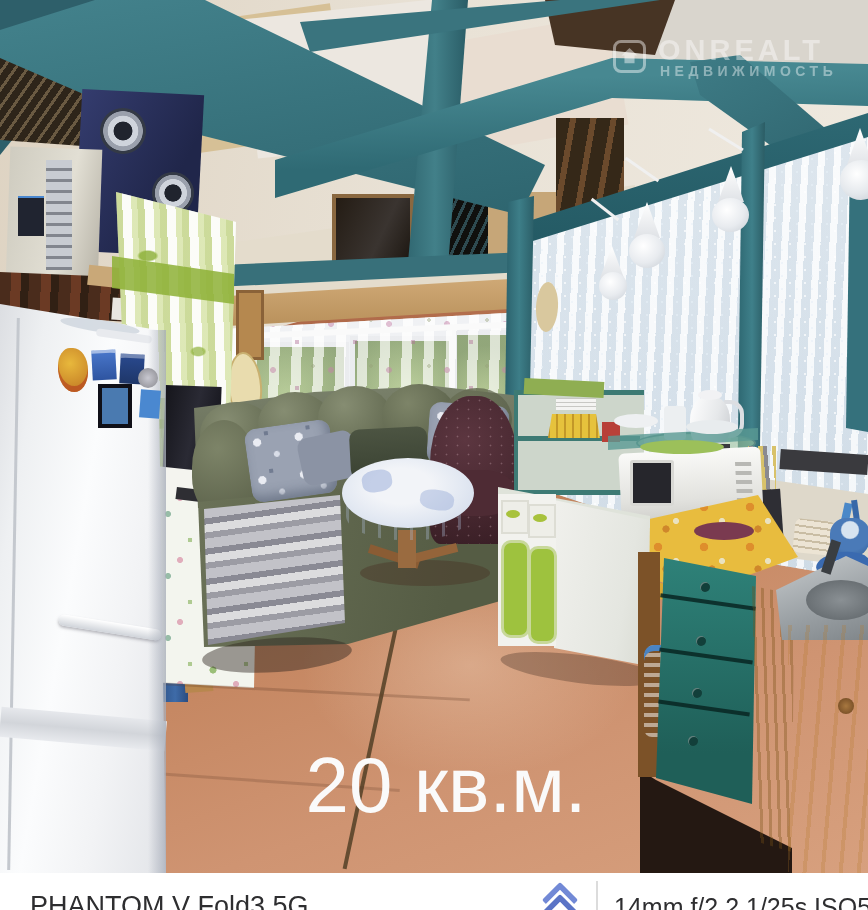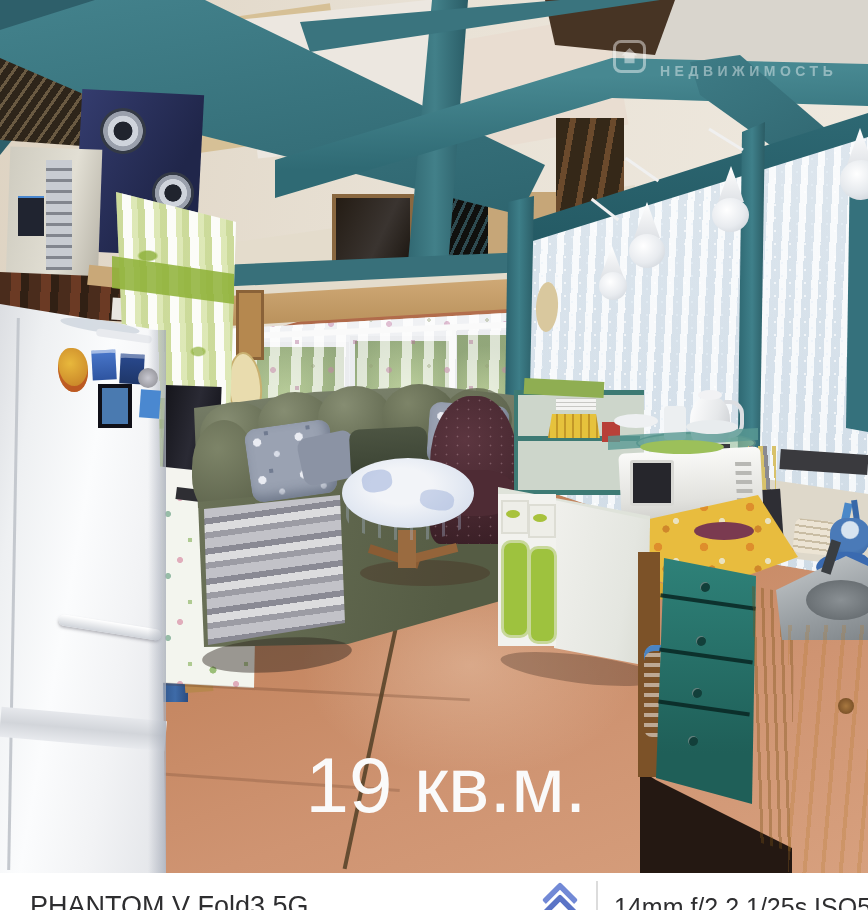--- a/index.html
+++ b/index.html
@@ -222,24 +222,25 @@
     <div class="a" style="left:92px;top:350px;width:24px;height:30px;background:linear-gradient(#4a78cc,#2e54a0);transform:rotate(-3deg);box-shadow:inset 0 3px 0 rgba(255,255,255,.5)"></div>
     <div class="a" style="left:120px;top:354px;width:24px;height:30px;background:linear-gradient(#2a4a90,#1e3668);transform:rotate(3deg);box-shadow:inset 0 4px 0 rgba(255,255,255,.35)"></div>
     <div class="a" style="left:138px;top:368px;width:20px;height:20px;border-radius:50%;background:radial-gradient(#c8c8d0,#88888e)"></div>
     <div class="a" style="left:98px;top:384px;width:26px;height:36px;background:#4a7ab0;border:4px solid #101018"></div>
     <div class="a" style="left:140px;top:390px;width:20px;height:28px;background:#4a88d0;transform:rotate(4deg)"></div>
 
     <div class="a" style="left:0;top:0;width:868px;height:120px">
       <div class="a" style="left:613px;top:40px;width:27px;height:27px;border:3px solid rgba(255,255,255,.45);border-radius:8px">
         <div class="a" style="left:3px;top:3px;width:21px;height:21px;background:rgba(255,255,255,.45);clip-path:polygon(50% 10%,88% 45%,74% 45%,74% 82%,26% 82%,26% 45%,12% 45%)"></div>
       </div>
+      <div class="wm" style="left:658px;top:34px;font-size:29px;letter-spacing:4px">ONREALT</div>
       <div class="wm" style="left:660px;top:63px;font-size:14px;letter-spacing:4.5px">НЕДВИЖИМОСТЬ</div>
     </div>
 
-    <div class="caption" style="left:24px;right:0;top:746px;font-size:78px">19 кв.м.</div>
+    <div class="caption" style="left:24px;right:0;top:746px;font-size:78px">20 кв.м.</div>
   </div>
 
   <div class="a" style="left:0;top:873px;width:868px;height:37px;background:#ffffff;overflow:hidden">
     <div class="bar-text" style="left:30px;top:18px;font-size:27px;font-weight:500">PHANTOM V Fold3 5G</div>
     <div class="a" style="left:545px;top:10px;width:34px;height:40px">
       <span class="chev" style="left:2px;top:4px"></span>
       <span class="chev" style="left:2px;top:16px;border-color:#5b74c6"></span>
     </div>
     <div class="a" style="left:596px;top:8px;width:2px;height:30px;background:#dcdcdc"></div>
     <div class="bar-text" style="left:614px;top:20px;font-size:25px">14mm f/2.2 1/25s ISO508</div>

